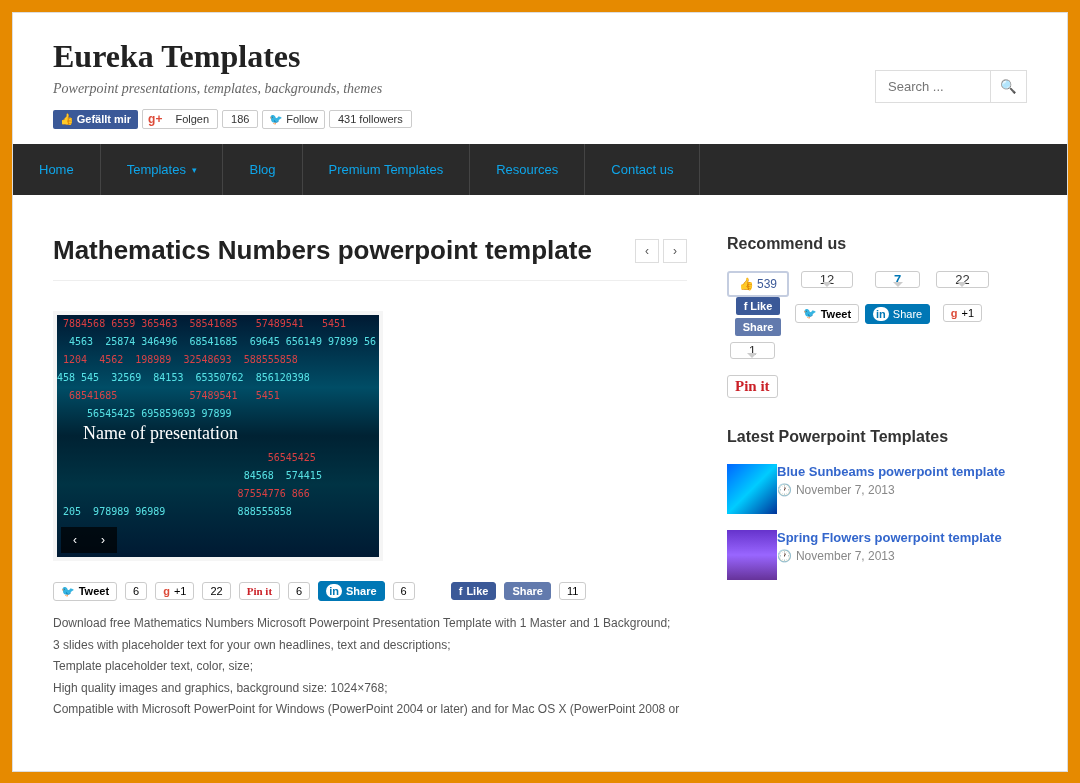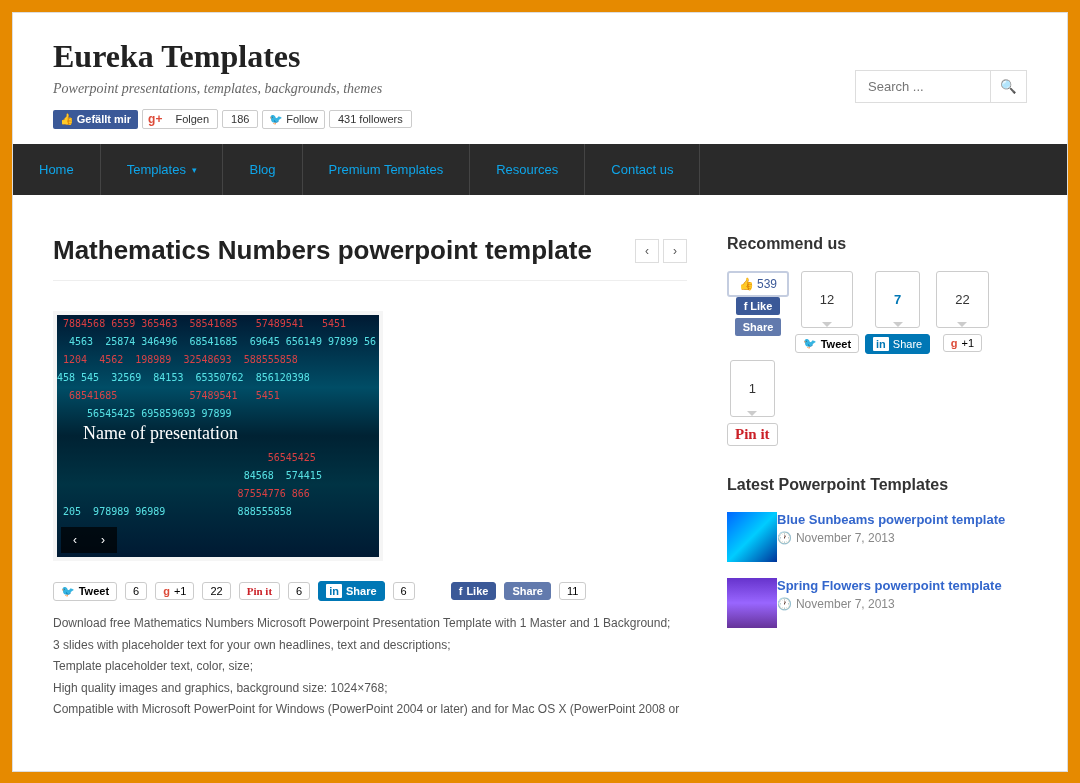--- a/index.html
+++ b/index.html
@@ -12,21 +12,21 @@
 .tagline{font-family:Georgia,serif;font-style:italic;color:#666;font-size:14px;margin-bottom:12px}
 .social-row{display:flex;gap:4px;align-items:center}
 .fb-like{background:#3b5998;color:#fff;font-size:11px;padding:3px 7px;border-radius:2px;display:inline-flex;align-items:center;gap:3px;font-weight:bold}
 .gplus{display:inline-flex;align-items:center;border:1px solid #ccc;border-radius:2px;overflow:hidden}
 .gplus-icon{color:#dd4b39;font-weight:bold;font-size:12px;padding:2px 5px}
 .gplus-text{font-size:11px;color:#333;padding:2px 8px}
 .count-box{border:1px solid #ccc;font-size:11px;padding:2px 8px;border-radius:2px;color:#333}
 .tw-follow{display:inline-flex;align-items:center;border:1px solid #ccc;border-radius:2px;padding:2px 6px;font-size:11px;color:#333;gap:3px}
 .tw-bird{color:#00aced}
 .search-wrap{display:flex;margin-top:5px}
-.search-input{border:1px solid #ddd;padding:8px 12px;font-size:13px;width:136px;color:#999}
+.search-input{border:1px solid #ddd;padding:8px 12px;font-size:13px;width:116px;color:#999}
 .search-btn{border:1px solid #ddd;border-left:none;background:#fff;width:36px;display:flex;align-items:center;justify-content:center;color:#999;cursor:pointer}
 .nav{background:#2a2a2a;display:flex}
 .nav-item{color:#0ea5e9;padding:18px 26px;font-size:13px;font-weight:normal;border-right:1px solid #444;cursor:pointer;display:flex;align-items:center;gap:6px}
 .nav-chev{font-size:9px}
 .main-row{display:flex;padding:40px}
 .article{flex:1;padding-right:40px}
 .page-head{display:flex;justify-content:space-between;align-items:center;border-bottom:1px solid #eee;padding-bottom:14px;margin-bottom:30px}
 .page-title{font-size:26px;font-weight:bold;color:#222}
 .nav-arrows{display:flex;gap:4px}
 .arrow-btn{border:1px solid #ddd;width:24px;height:24px;display:flex;align-items:center;justify-content:center;font-size:12px;color:#555;cursor:pointer}
@@ -36,27 +36,27 @@
 .cyan-line{color:#66ffff}
 .ppt-title{position:absolute;left:26px;top:108px;color:#fff;font-family:Georgia,serif;font-size:18px}
 .slide-nav{position:absolute;bottom:4px;left:4px;display:flex;background:rgba(0,0,0,.7)}
 .slide-nav span{color:#fff;padding:6px 12px;font-size:12px;cursor:pointer}
 .share-row{display:flex;gap:8px;align-items:center;flex-wrap:wrap;margin-bottom:12px}
 .btn{display:inline-flex;align-items:center;border:1px solid #ccc;border-radius:3px;padding:2px 7px;font-size:11px;gap:4px;background:#fff;cursor:pointer}
 .btn-fb{background:#3b5998;color:#fff;border-color:#3b5998;font-weight:bold}
 .btn-fbshare{background:#627aad;color:#fff;border-color:#627aad;font-weight:bold}
 .btn-pin{color:#cb2027;font-weight:bold;font-family:cursive}
 .btn-li{background:#0077b5;color:#fff;border-color:#0077b5;font-weight:bold}
-.li-icon{background:#fff;color:#0077b5;padding:1px 3px;border-radius:1px;font-weight:bold}
+.li-icon{background:#fff;color:#0077b5;padding:1px 3px;border-radius:7px;font-weight:bold}
 .desc{font-size:12px;color:#555;line-height:1.8}
 .sidebar{width:300px}
 .side-title{font-size:16px;font-weight:bold;color:#333;margin-bottom:18px}
 .rec-grid{display:flex;gap:6px;flex-wrap:wrap;margin-bottom:30px}
 .rec-btn{display:flex;flex-direction:column;align-items:center}
-.count-bubble{border:1px solid #ccc;border-radius:3px;padding:20px 18px;font-size:13px;color:#333;margin-bottom:6px;position:relative;background:#fff}
+.count-bubble{border:1px solid #ccc;border-radius:3px;padding:0 18px;font-size:13px;color:#333;margin-bottom:16px;position:relative;background:#fff}
 .count-bubble:after{content:"";position:absolute;bottom:-5px;left:50%;transform:translateX(-50%);border:5px solid transparent;border-top-color:#ccc}
 .rec-fblike{background:#3b5998;color:#fff;font-size:11px;padding:3px 8px;border-radius:2px;font-weight:bold;display:flex;align-items:center;gap:3px}
 .rec-fbshare{background:#627aad;color:#fff;font-size:11px;padding:3px 8px;border-radius:2px;font-weight:bold;margin-top:3px}
 .fb-count{border:2px solid #c4cde0;border-radius:3px;padding:4px 10px;font-size:12px;display:flex;align-items:center;gap:3px;color:#3b5998}
 .latest-item{display:flex;gap:0;margin-bottom:16px}
 .thumb{width:50px;height:50px}
 .thumb-blue{background:linear-gradient(135deg,#0066ff,#00ccff,#003399)}
 .thumb-purple{background:linear-gradient(180deg,#6633cc 0%,#9966ff 50%,#663399 100%)}
 .latest-info{flex:1}
 .latest-title{color:#3366cc;font-size:13px;font-weight:bold;margin-bottom:4px;cursor:pointer}

